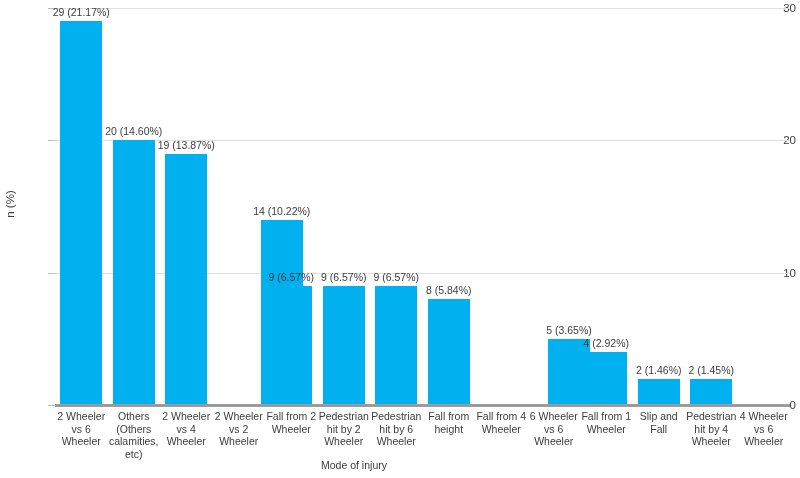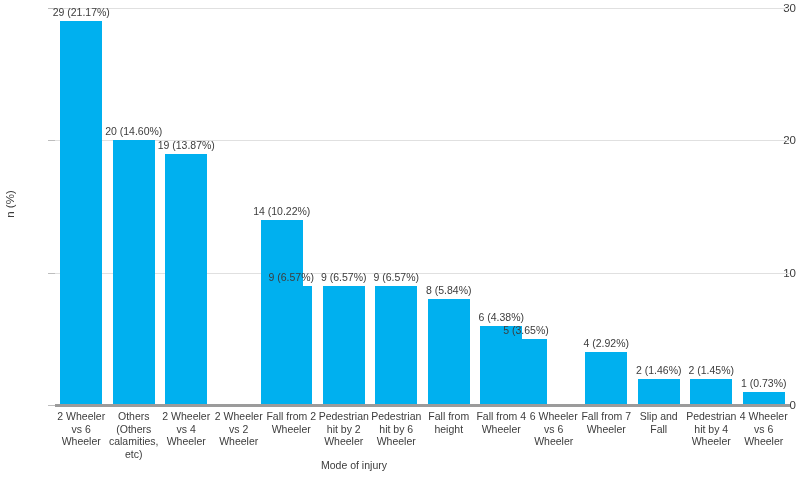--- a/index.html
+++ b/index.html
@@ -172,60 +172,52 @@
         <div class="bar-value-label" style="bottom: 122.1px;">9 (6.57%)</div>
       </div>
       <div class="bar-group" style="left: 320.25px; width: 42px;">
         <div class="bar" style="height: 119.1px; background: rgb(0, 176, 239);"></div>
         <div class="bar-value-label" style="bottom: 122.1px;">9 (6.57%)</div>
       </div>
       <div class="bar-group" style="left: 372.75px; width: 42px;">
         <div class="bar" style="height: 105.867px; background: rgb(0, 176, 239);"></div>
         <div class="bar-value-label" style="bottom: 108.867px;">8 (5.84%)</div>
       </div>
-      <div class="bar-group" style="left: 425.25px; width: 42px;">
-        <div class="bar" style="height: 79.4px; background: rgb(0, 176, 239);"></div>
-        <div class="bar-value-label" style="bottom: 82.4px;">6 (4.38%)</div>
-      </div>
-      <div class="bar-group" style="left: 450px; width: 42px; text-align: right;">
+      <div class="bar-group" style="left: 493px; width: 42px; text-align: right;">
         <div class="bar" style="height: 66.1667px; background: rgb(0, 176, 239);"></div>
         <div class="bar-value-label" style="bottom: 69.1667px;">5 (3.65%)</div>
       </div>
       <div class="bar-group" style="left: 530.25px; width: 42px;">
         <div class="bar" style="height: 52.9333px; background: rgb(0, 176, 239);"></div>
         <div class="bar-value-label" style="bottom: 55.9333px;">4 (2.92%)</div>
       </div>
       <div class="bar-group" style="left: 582.75px; width: 42px;">
         <div class="bar" style="height: 26.4667px; background: rgb(0, 176, 239);"></div>
         <div class="bar-value-label" style="bottom: 29.4667px;">2 (1.46%)</div>
       </div>
       <div class="bar-group" style="left: 635.25px; width: 42px;">
         <div class="bar" style="height: 26.4667px; background: rgb(0, 176, 239);"></div>
         <div class="bar-value-label" style="bottom: 29.4667px;">2 (1.45%)</div>
-      </div>
-      <div class="bar-group" style="left: 687.75px; width: 42px;">
-        <div class="bar" style="height: 13.2333px; background: rgb(0, 176, 239);"></div>
-        <div class="bar-value-label" style="bottom: 16.2333px;">1 (0.73%)</div>
       </div>
     </div>
 
   <div id="axis-baseline"></div>
 
   <div id="x-labels">
       <div class="x-tick-label" style="left: 0px; width: 52.5px;"><span>2 Wheeler</span><br><span>vs 6</span><br><span>Wheeler</span></div>
       <div class="x-tick-label" style="left: 52.5px; width: 52.5px;"><span>Others</span><br><span>(Others</span><br><span>calamities,</span><br><span>etc)</span></div>
       <div class="x-tick-label" style="left: 105px; width: 52.5px;"><span>2 Wheeler</span><br><span>vs 4</span><br><span>Wheeler</span></div>
       <div class="x-tick-label" style="left: 157.5px; width: 52.5px;"><span>2 Wheeler</span><br><span>vs 2</span><br><span>Wheeler</span></div>
       <div class="x-tick-label" style="left: 210px; width: 52.5px;"><span>Fall from 2</span><br><span>Wheeler</span></div>
       <div class="x-tick-label" style="left: 262.5px; width: 52.5px;"><span>Pedestrian</span><br><span>hit by 2</span><br><span>Wheeler</span></div>
       <div class="x-tick-label" style="left: 315px; width: 52.5px;"><span>Pedestrian</span><br><span>hit by 6</span><br><span>Wheeler</span></div>
       <div class="x-tick-label" style="left: 367.5px; width: 52.5px; text-align: center;"><span>Fall from</span><br><span>height</span></div>
       <div class="x-tick-label" style="left: 420px; width: 52.5px;"><span>Fall from 4</span><br><span>Wheeler</span></div>
       <div class="x-tick-label" style="left: 472.5px; width: 52.5px;"><span>6 Wheeler</span><br><span>vs 6</span><br><span>Wheeler</span></div>
-      <div class="x-tick-label" style="left: 525px; width: 52.5px;"><span>Fall from 7</span><br><span>Wheeler</span></div>
+      <div class="x-tick-label" style="left: 525px; width: 52.5px;"><span>Fall from 1</span><br><span>Wheeler</span></div>
       <div class="x-tick-label" style="left: 577.5px; width: 52.5px;"><span>Slip and</span><br><span>Fall</span></div>
       <div class="x-tick-label" style="left: 630px; width: 52.5px;"><span>Pedestrian</span><br><span>hit by 4</span><br><span>Wheeler</span></div>
       <div class="x-tick-label" style="left: 682.5px; width: 52.5px;"><span>4 Wheeler</span><br><span>vs 6</span><br><span>Wheeler</span></div>
     </div>
 
   <div id="x-axis-title">Mode of injury</div>
 
 </div>
 
 </body></html>

